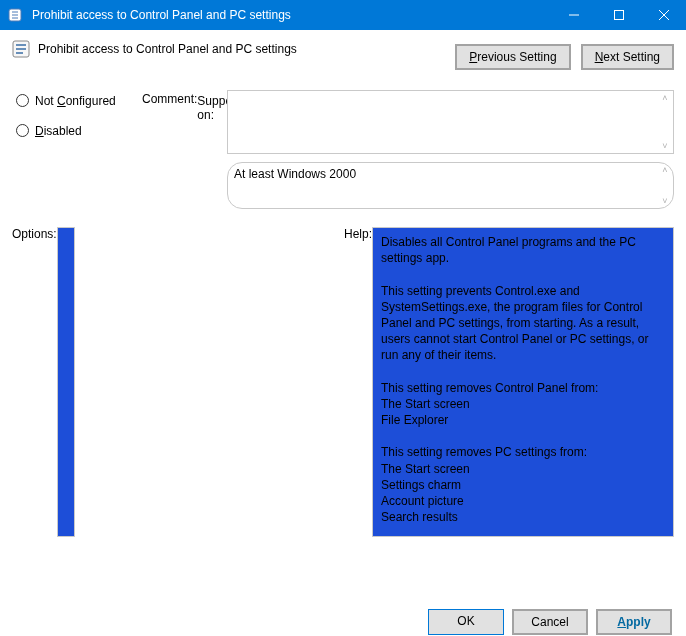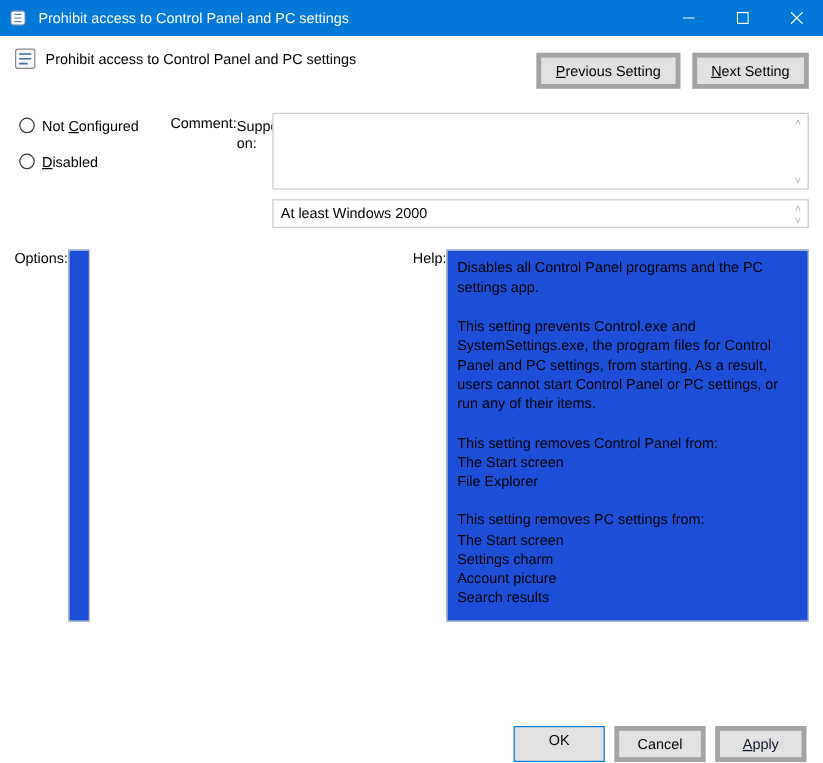--- a/index.html
+++ b/index.html
@@ -8,37 +8,37 @@
   .titlebar .icon-slot { width: 30px; display: flex; align-items: center; justify-content: center; }
   .titlebar .title { flex: 1; padding-left: 2px; font-size: 12px; }
   .winbuttons { display: flex; height: 100%; }
   .winbuttons .wbtn { width: 45px; display: flex; align-items: center; justify-content: center; }
   .winbuttons svg { stroke: #fff; }
   .content { padding: 10px 12px 0 12px; }
   .header-row { display: flex; align-items: flex-start; }
   .header-left { display: flex; align-items: center; gap: 8px; flex: 1; }
   .policy-icon { width: 18px; height: 18px; }
   .header-buttons { display: flex; gap: 10px; margin-top: 4px; }
-  .btn { border: 4px solid #a3a3a3; background: #e1e1e1; padding: 4px 12px; font-size: 12px; min-width: 90px; text-align: center; }
+  .btn { border: 2px solid #a3a3a3; background: #e1e1e1; padding: 4px 12px; font-size: 12px; min-width: 90px; text-align: center; }
   .btn-default { border: 1px solid #0078d7; }
-  .btn-disabled { color: #0f172a; }
+  .btn-disabled { color: #0369a1; font-weight: bold; }
   .mid { display: flex; margin-top: 20px; }
   .radios { width: 130px; padding-top: 2px; display: flex; flex-direction: column; gap: 12px; }
   .radio-row { display: flex; align-items: flex-start; gap: 6px; font-size: 12px; padding: 2px 4px; }
   .radio-row.highlight { border: 3px solid #d60000; }
   .radio-outer { width: 13px; height: 13px; border: 1px solid #333; border-radius: 50%; display: flex; align-items: center; justify-content: center; }
   .radio-dot { width: 5px; height: 5px; background: #333; border-radius: 50%; }
   .labels-col { width: 85px; display: flex; flex-direction: row; }
   .labels-col .lbl-comment { height: 68px; padding-top: 2px; }
   .labels-col .lbl-supported { padding-top: 4px; }
   .fields-col { flex: 1; display: flex; flex-direction: column; gap: 8px; }
   .textarea-box { border: 1px solid #c9c9c9; background: #fff; position: relative; }
   .textarea-box .scroll-hints { position: absolute; right: 2px; top: 2px; bottom: 2px; width: 12px; display: flex; flex-direction: column; justify-content: space-between; align-items: center; color: #b0b0b0; font-size: 9px; }
   .comment-box { height: 64px; }
-  .supported-box { height: 24px; padding: 4px 6px; font-size: 12px; }
+  .supported-box { height: 47px; padding: 4px 6px; font-size: 12px; border-radius: 15px; }
   .panes { display: flex; gap: 14px; margin-top: 18px; }
   .pane-col { flex: 1; display: flex; flex-direction: row; }
   .pane-col.left { flex: 0 0 318px; }
   .pane-label { margin-bottom: 6px; }
   .pane-box { border: 1px solid #c9c9c9; background: #1d4ed8; height: 310px; padding: 6px 8px; font-size: 12px; line-height: 1.35; overflow: hidden; white-space: pre-wrap; }
   .footer { position: absolute; bottom: 1px; right: 14px; display: flex; gap: 8px; }
   .btn-footer { min-width: 76px; padding: 4px 10px; }
   .ul { text-decoration: underline; }
 </style>
 </head>

